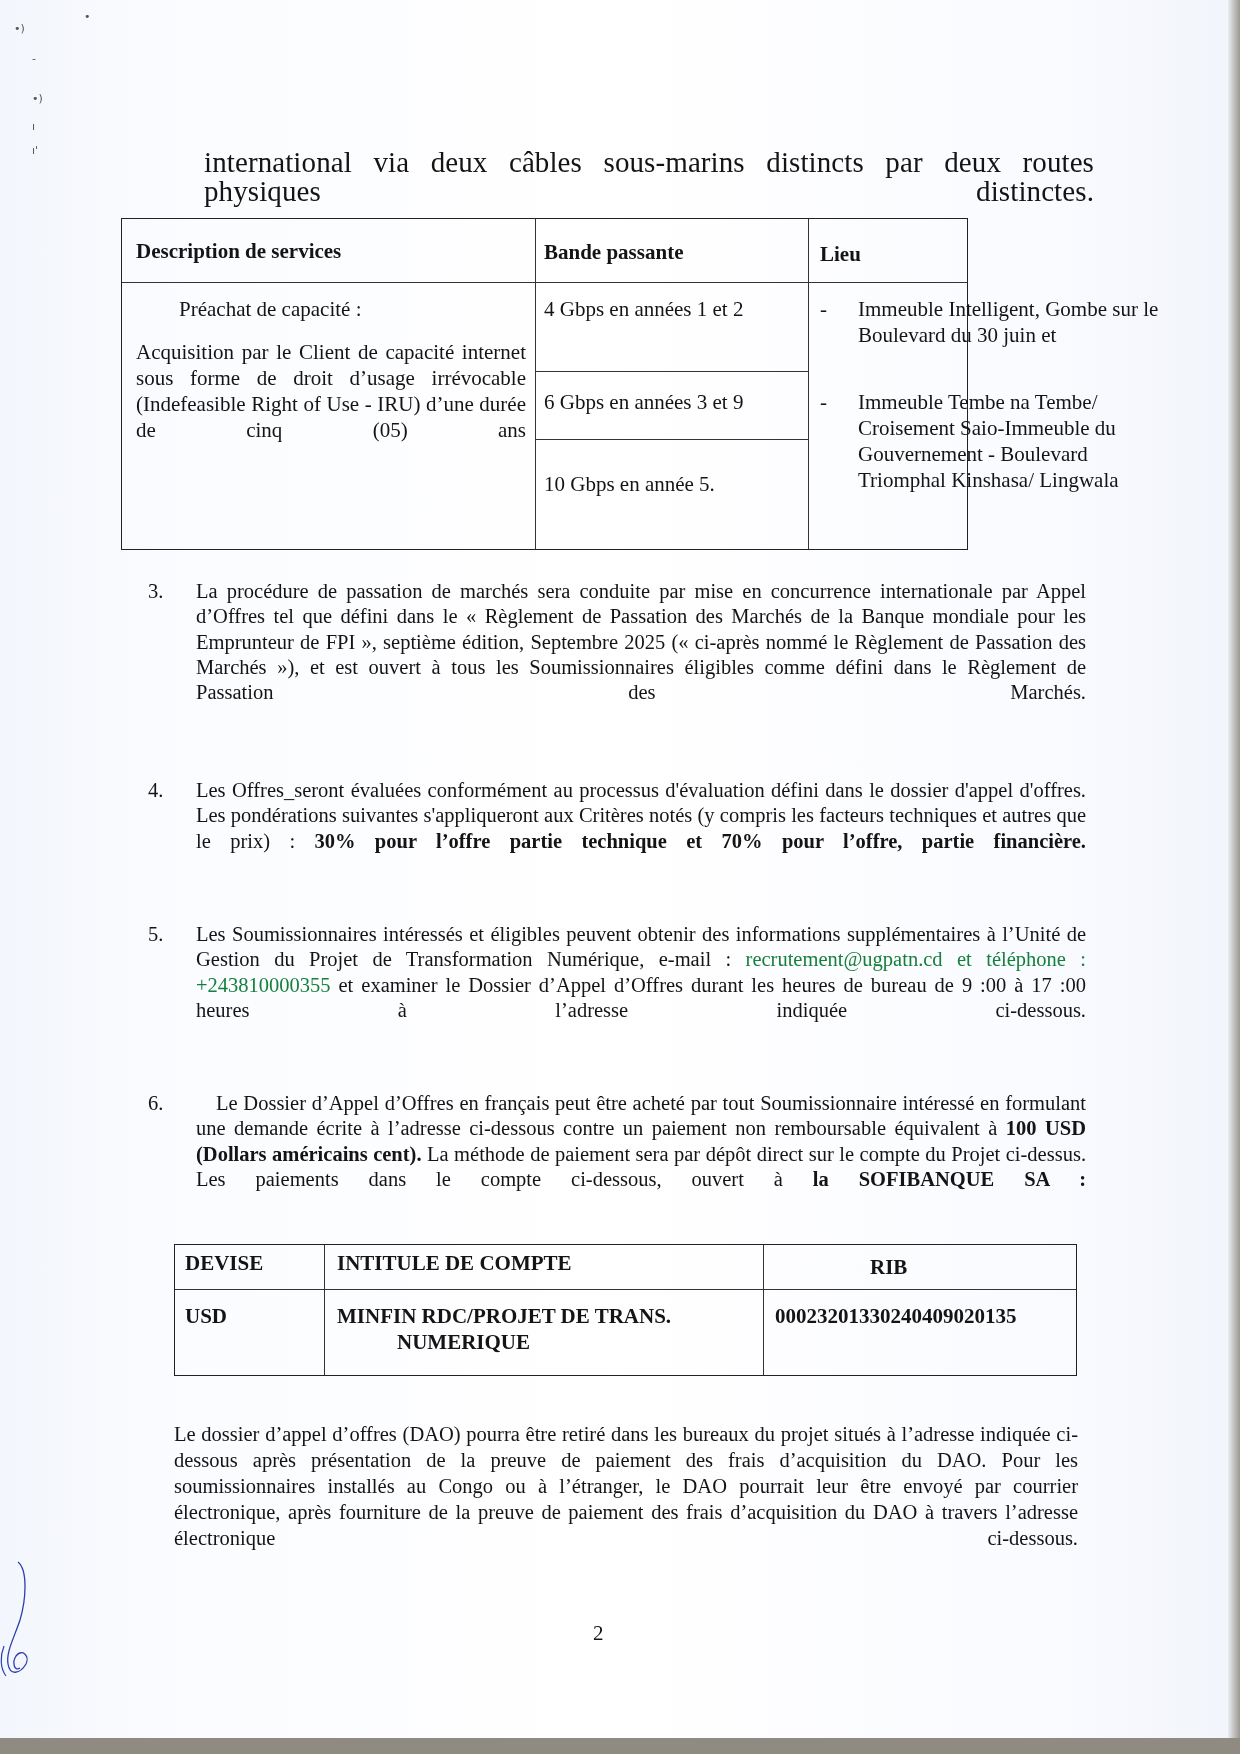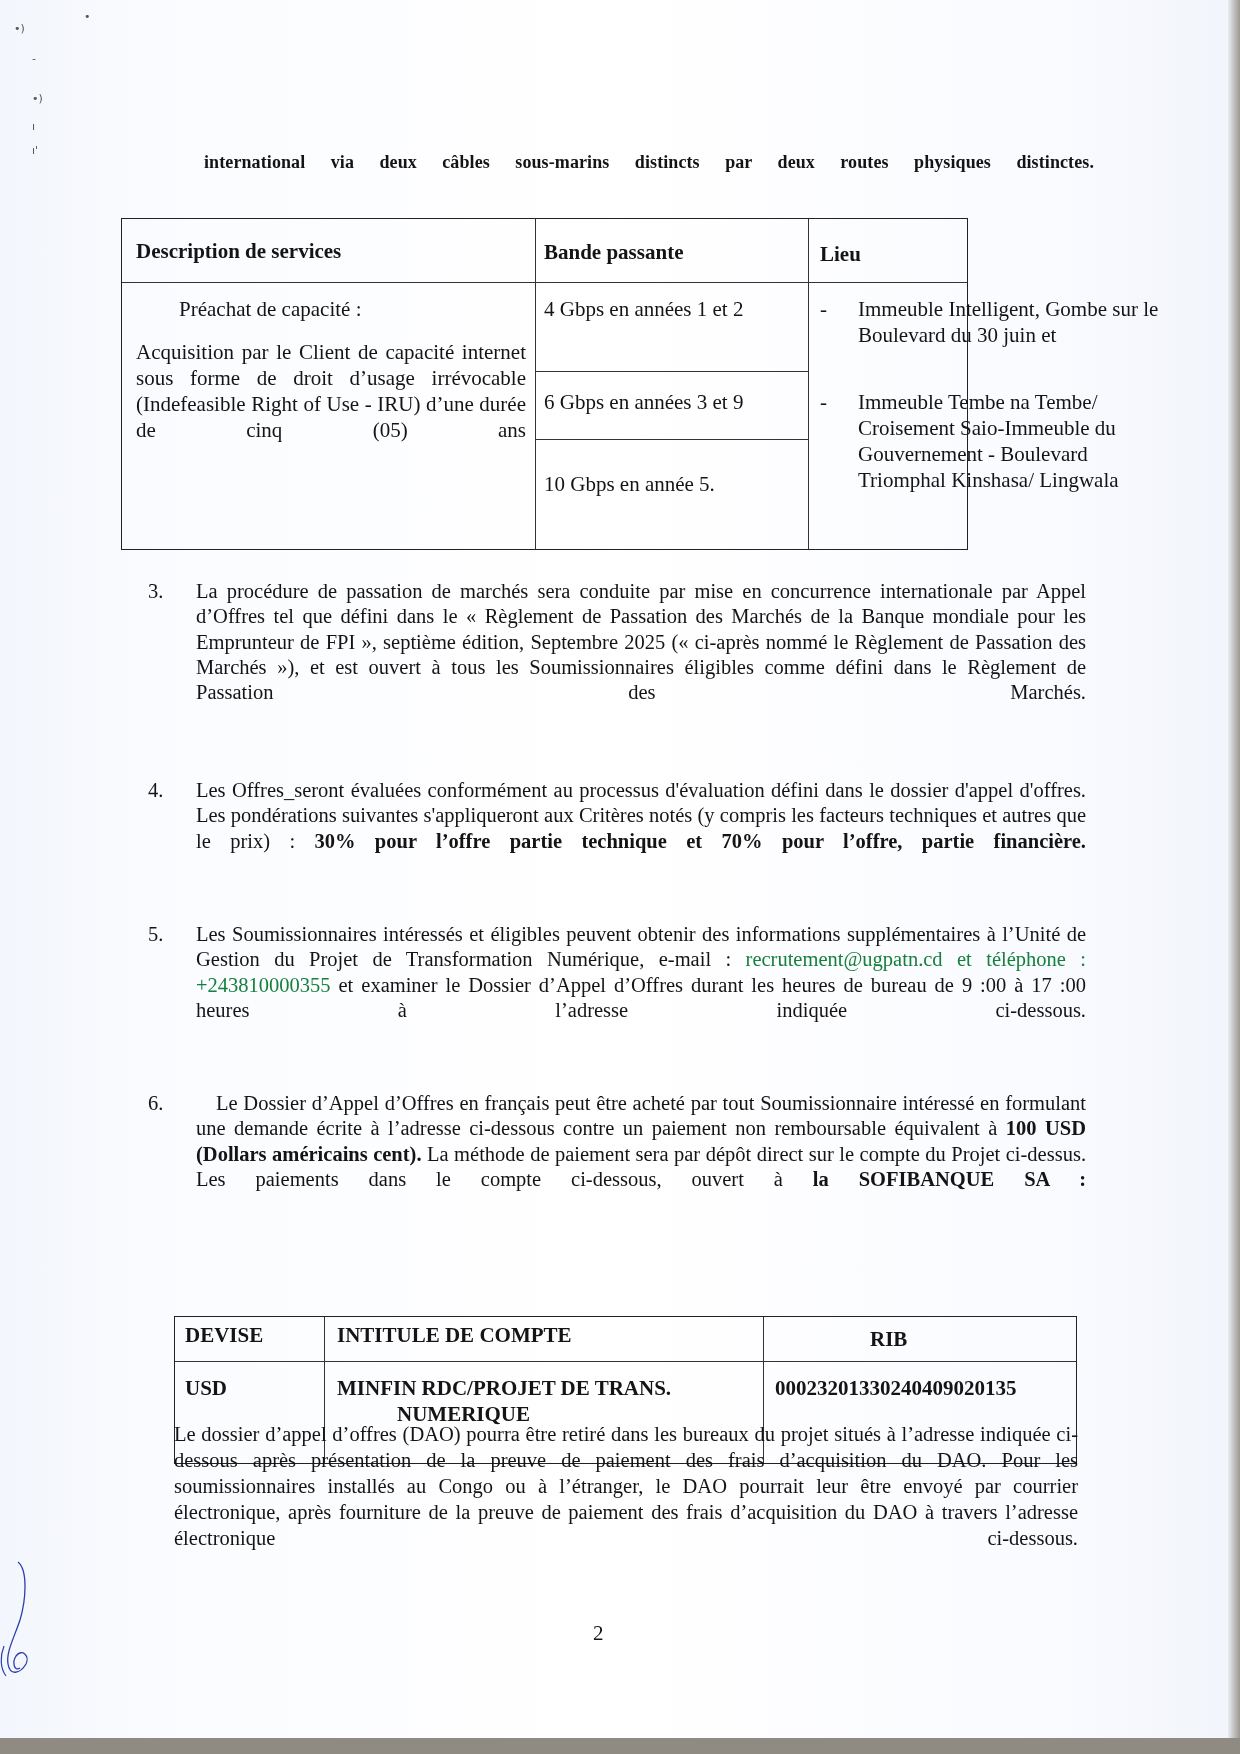--- a/index.html
+++ b/index.html
@@ -18,21 +18,21 @@
     background: #8f8a82;
   }
   .page-right-edge {
     position: absolute; left: 1228px; top: 0; width: 12px; height: 1754px;
     background: linear-gradient(90deg, #e9ecf2, #9c978f);
   }
   .speck { position: absolute; font-size: 11px; color: #555; font-family: "DejaVu Sans", sans-serif; }
 
   .intro {
     position: absolute; left: 204px; top: 148px; width: 890px;
-    font-size: 18px; font-weight: bold; line-height: 29px; text-align: justify;
+    font-size: 29px; font-weight: normal; line-height: 29px; text-align: justify;
     letter-spacing: 0.1px;
   }
   .intro::after { content: ""; display: inline-block; width: 100%; }
 
   
   .t1 {
     position: absolute; left: 121px; top: 218px; width: 847px; height: 332px;
     border: 1.5px solid #222; box-sizing: border-box;
   }
   .t1 .vline { position: absolute; top: 0; bottom: 0; width: 0; border-left: 1.3px solid #333; }
@@ -50,21 +50,21 @@
   
   .para { position: absolute; left: 148px; width: 940px; font-size: 20.5px; line-height: 25.3px; }
   .para .num { position: absolute; left: 0; top: 0; }
   .para .body { position: absolute; left: 48px; width: 890px; text-align: justify; }
   .para .body::after { content: ""; display: inline-block; width: 100%; height: 0; }
   .b { font-weight: bold; }
   .faded { color: #15803d; }
 
   
   .t2 {
-    position: absolute; left: 174px; top: 1316px; width: 903px; height: 148px;
+    position: absolute; left: 174px; top: 1244px; width: 903px; height: 132px;
     border: 1.5px solid #222; box-sizing: border-box; text-align: center;
   }
   .t2 .vline { position: absolute; top: 0; bottom: 0; width: 0; border-left: 1.3px solid #333; }
   .t2 .hline { position: absolute; left: 0; right: 0; height: 0; border-top: 1.3px solid #333; }
   .t2 .c { position: absolute; font-weight: bold; font-size: 21px; line-height: 26px; }
 
   .closing {
     position: absolute; left: 174px; top: 1421px; width: 904px;
     font-size: 20.5px; line-height: 26px; text-align: justify;
   }

